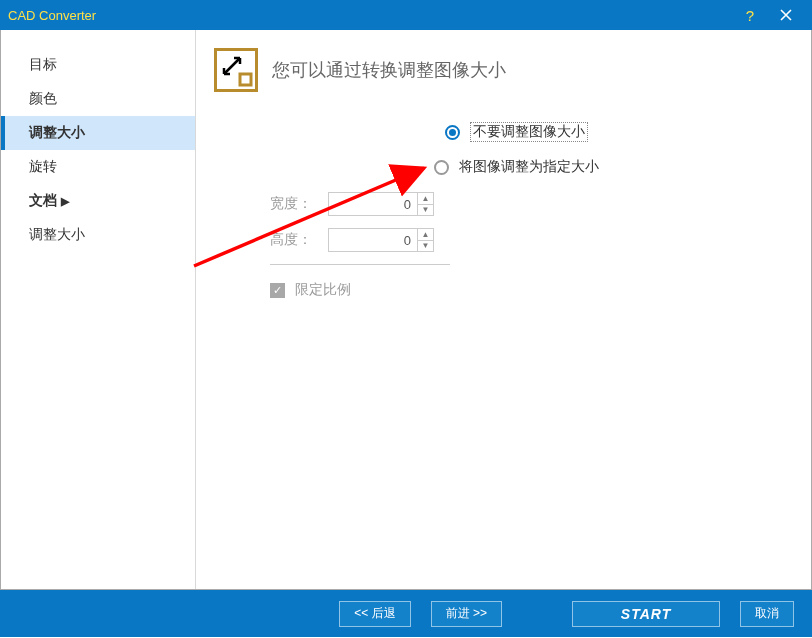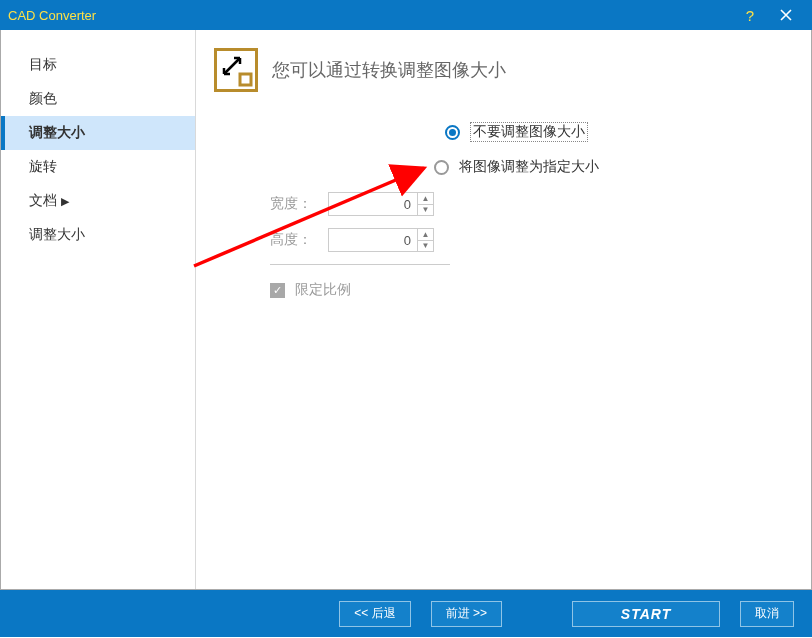--- a/index.html
+++ b/index.html
@@ -44,21 +44,21 @@
     cursor: pointer;
     font-size: 14px;
     color: #333;
   }
   .sidebar-item.selected {
     background: #cfe6fb;
     font-weight: bold;
     border-left: 4px solid #0a77c4;
     padding-left: 24px;
   }
-  .sidebar-item.bold { font-weight: normal; }
+  .sidebar-item.bold { font-weight: bold; }
   .sidebar-item .chevron { margin-left: 4px; font-size: 11px; }
   .main { flex: 1; padding: 18px 18px 0 18px; position: relative; }
   .head-row { display: flex; align-items: center; gap: 14px; margin-bottom: 30px; }
   .head-icon {
     width: 44px; height: 44px;
     border: 3px solid #b88c2c;
     background: #fff;
     display: flex; align-items: center; justify-content: center;
     position: relative;
   }

